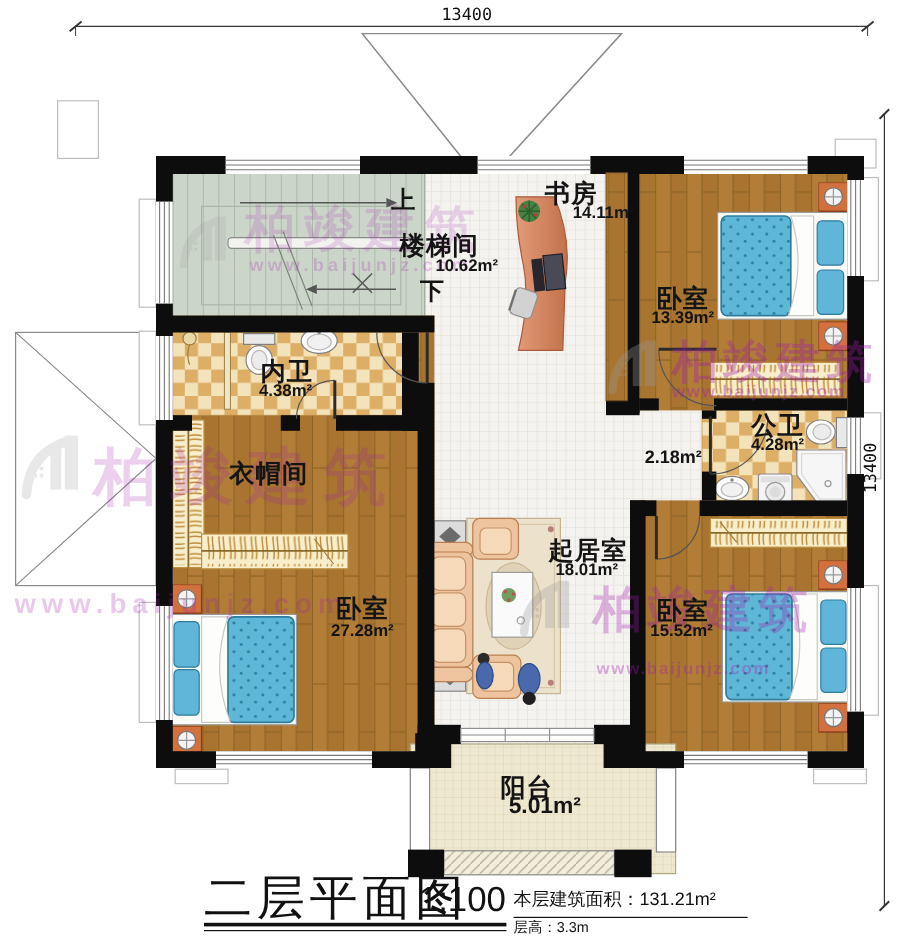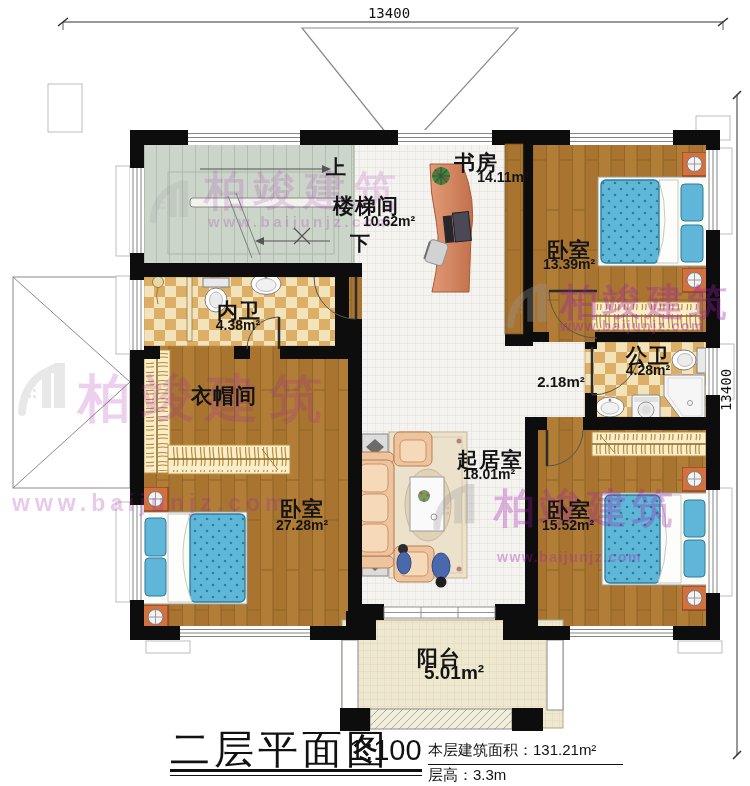--- a/index.html
+++ b/index.html
@@ -427,17 +427,17 @@
 <div class="lbl lbl-area" style="left:454px;top:672px;font-size:19px;">5.01m²</div>
 
 <div class="ttl" style="left:170px;top:729px;font-size:40px;letter-spacing:4px;">二层平面图</div>
 <div class="rule" style="left:170px;top:769px;width:252px;height:3px;"></div>
 <div class="rule" style="left:170px;top:774.5px;width:252px;height:1.5px;"></div>
 <div class="ttl" style="left:349px;top:736px;font-size:29px;">1:100</div>
 <div class="ttl" style="left:428px;top:742px;font-size:15px;">
   <span>本层建筑面积：</span><span>131.21m²</span>
 </div>
 <div class="rule" style="left:428px;top:763.5px;width:195px;height:1.5px;"></div>
-<div class="ttl" style="left:428px;top:767px;font-size:15px;">
+<div class="ttl" style="left:428px;top:767px;font-size:12px;">
   <span>层高：</span><span>3.3m</span>
 </div>
 
 </div>
 
 </body></html>

